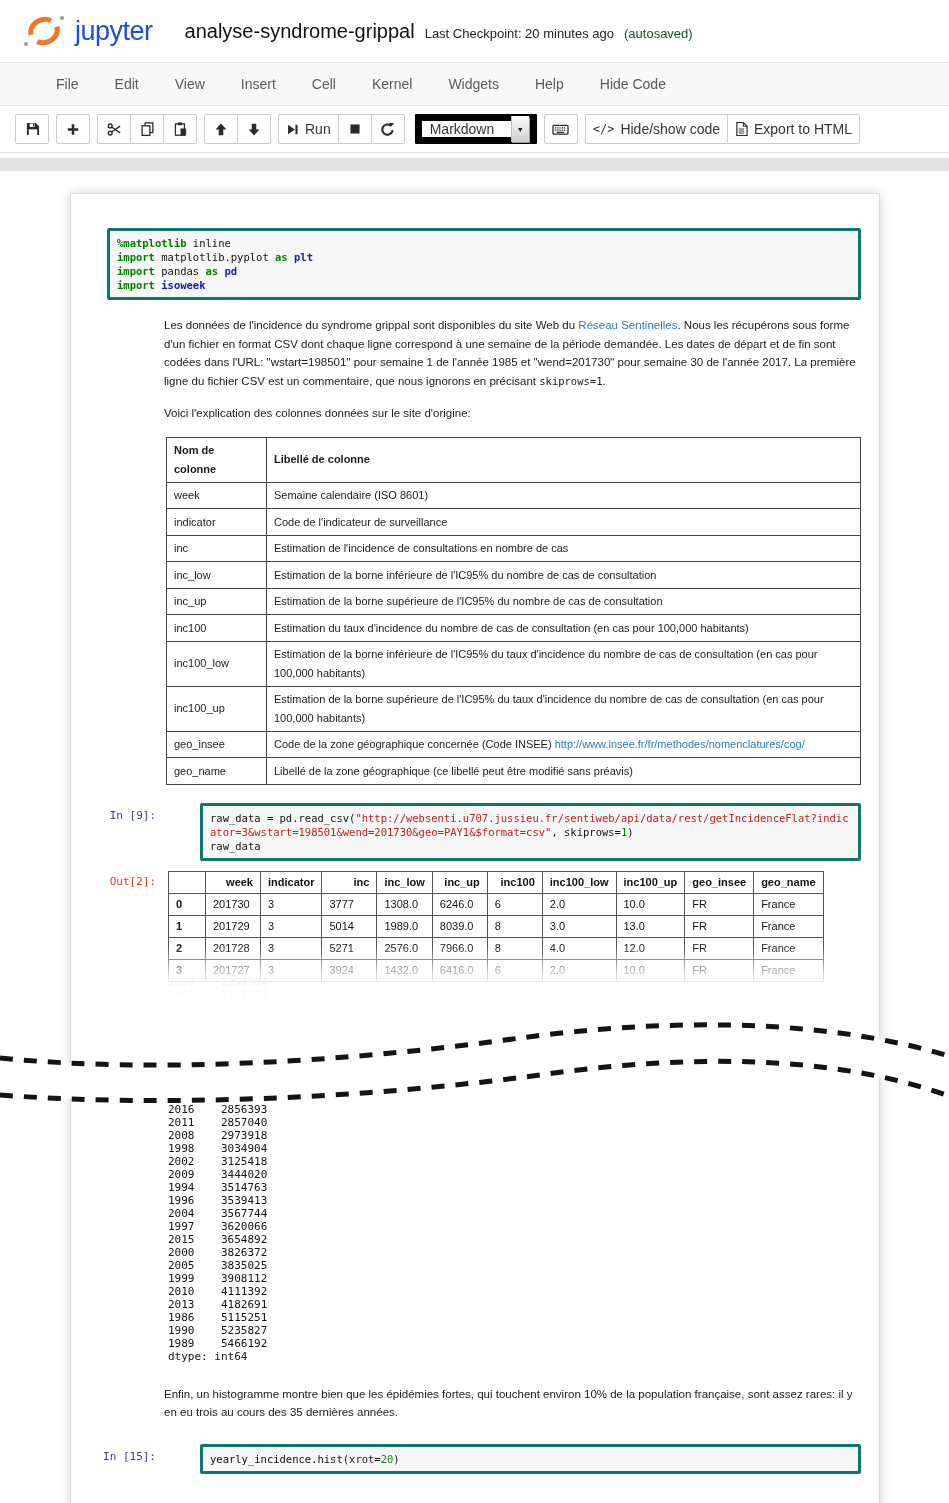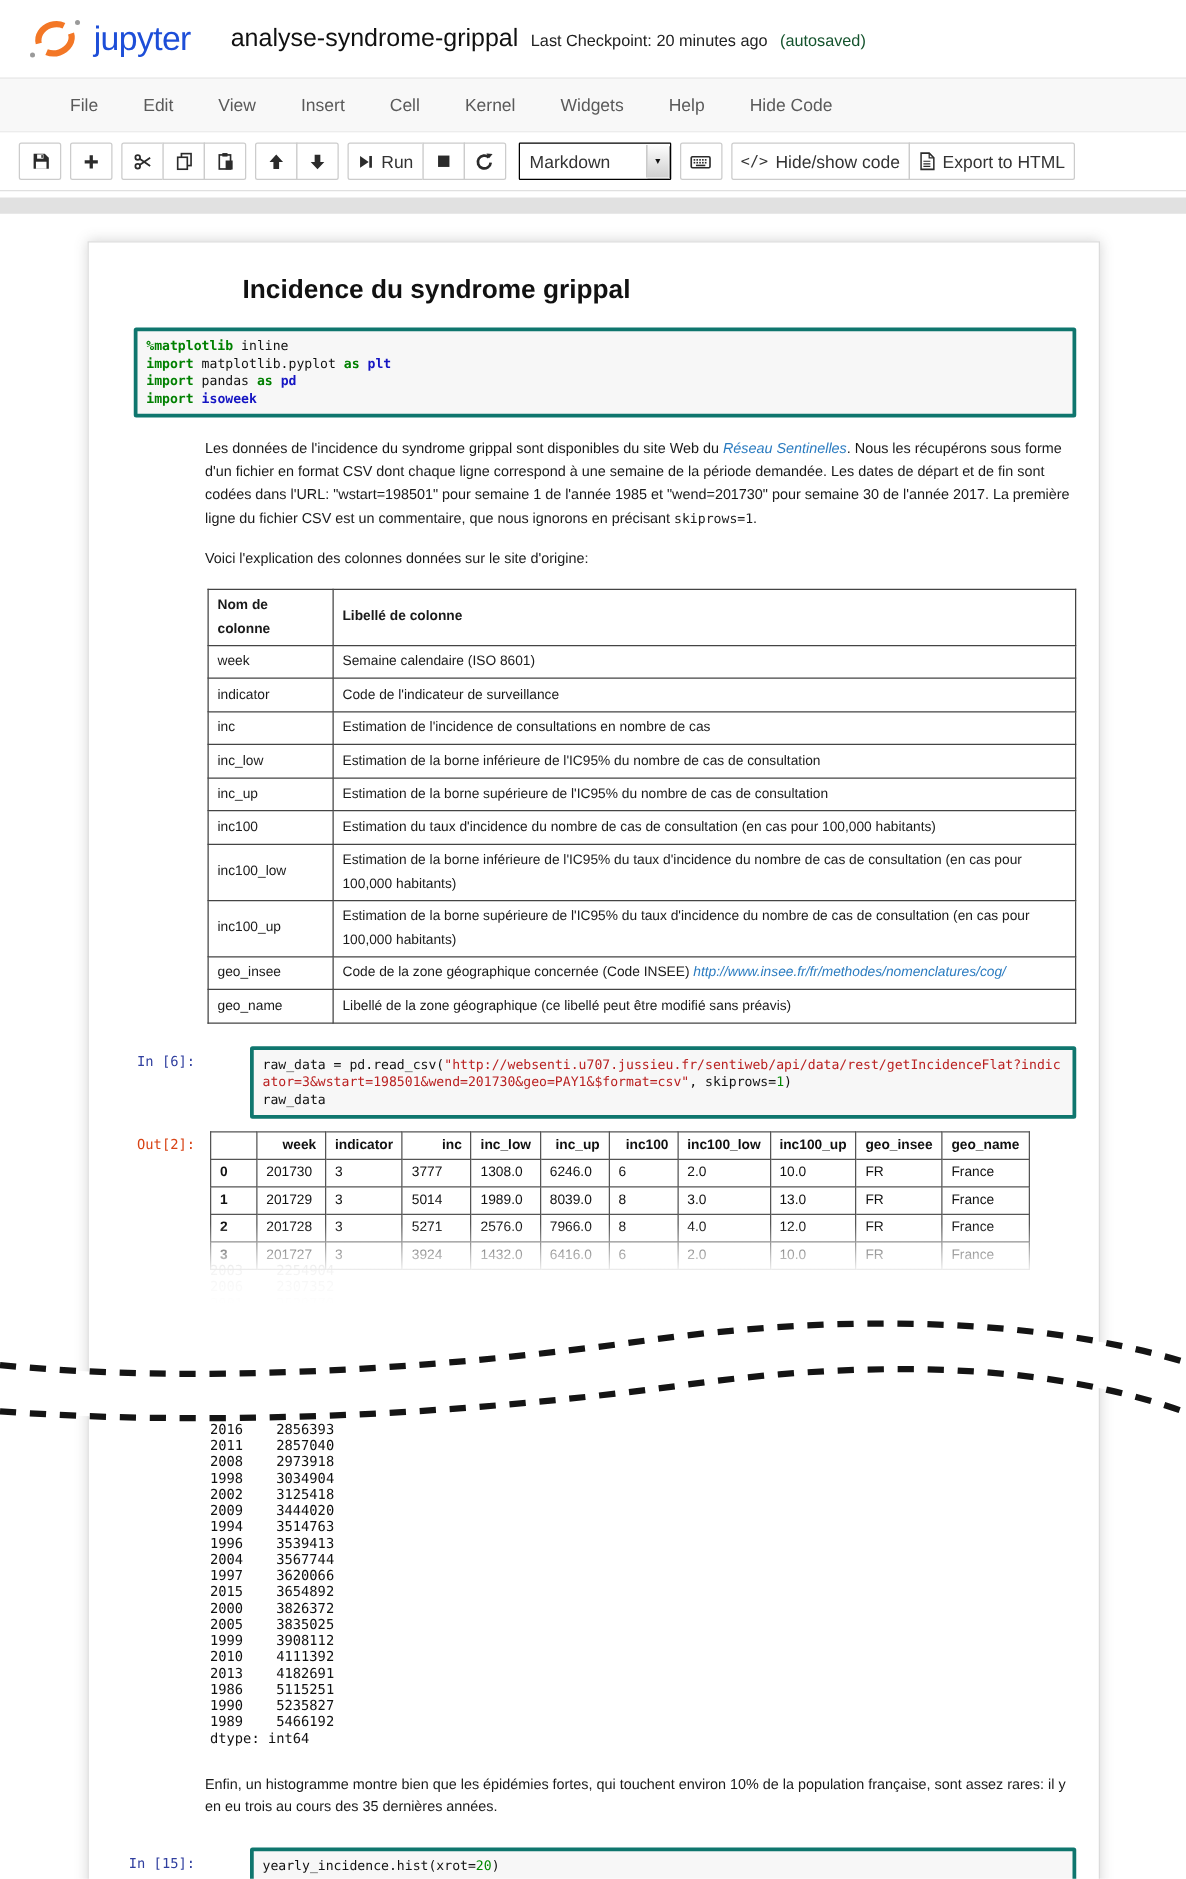--- a/index.html
+++ b/index.html
@@ -27,21 +27,21 @@
   .btn{height:30px;min-width:34px;box-sizing:border-box;border:1px solid #ccc;background:#fff;
     border-radius:2px;display:flex;align-items:center;justify-content:center;cursor:pointer;
     font-size:14px;color:#333;padding:0 7px;}
   .grp .btn + .btn{margin-left:-1px;border-radius:0;}
   .grp .btn:first-child{border-radius:2px 0 0 2px;}
   .grp .btn:last-child{border-radius:0 2px 2px 0;}
   .grp .btn:only-child{border-radius:2px;}
   .btn .lbl{margin-left:6px;}
   .btn svg{display:block;}
   .codeglyph{font-family:"DejaVu Sans Mono",monospace;font-size:12px;color:#333;}
-  .select{height:30px;width:122px;box-sizing:border-box;border:1px solid #000000;border-radius:1px;
+  .select{height:30px;width:122px;box-sizing:border-box;border:7px solid #000000;border-radius:1px;
     margin-left:10px;display:flex;align-items:center;background:#fff;cursor:pointer;position:relative;}
   .select .val{font-size:14px;color:#333;padding-left:8px;flex:1;}
   .select .select-arrow{width:17px;height:26px;margin-right:1px;background:linear-gradient(#fdfdfd,#cfcfcf);
     border-left:1px solid #bbb;box-shadow:1px 1px 0 #9a9a9a;display:flex;align-items:center;justify-content:center;
     font-size:7px;color:#111;}
   .tbsep{height:1px;background:#e0e0e0;}
   .band{height:13px;background:#e1e1e1;margin-top:5px;}
   
   .nb{position:absolute;left:70px;top:193px;width:810px;box-sizing:border-box;
     background:#fff;border:1px solid #dcdcdc;box-shadow:0 0 10px rgba(80,80,80,0.25);
@@ -56,21 +56,21 @@
   .input-area{border:3px solid #0f766e;background:#f7f7f7;border-radius:2px;padding:5px 7px;margin-left:36px;}
   pre.code{margin:0;font-family:"DejaVu Sans Mono",monospace;font-size:10.5px;line-height:14px;
     white-space:pre-wrap;word-break:break-all;color:#111;}
   .tok-kw{color:#008000;font-weight:bold;}
   .tok-magic{color:#008000;font-weight:bold;}
   .tok-var{color:#1515c3;font-weight:bold;}
   .tok-str{color:#BA2121;}
   .tok-num{color:#080;}
   .md{font-size:11.5px;color:#1a1a1a;line-height:18.5px;}
   .md p{margin:8px 0 14px 0;}
-  a.tok-link{color:#2a7bc0;text-decoration:none;cursor:pointer;font-style:italic;}
+  a.tok-link{color:#2a7bc0;text-decoration:none;cursor:pointer;}
   .tok-code{font-family:"DejaVu Sans Mono",monospace;font-size:10.5px;}
   
   table.mdtab{border-collapse:collapse;font-size:11px;color:#1a1a1a;margin:4px 0 10px 2px;}
   table.mdtab th,table.mdtab td{border:1px solid #444;padding:3.5px 7px;text-align:left;}
   table.mdtab th{font-weight:bold;}
   table.mdtab td:first-child,table.mdtab th:first-child{min-width:82px;}
   
   table.df{border-collapse:collapse;font-size:11px;color:#111;margin:2px 0 0 4px;}
   table.df th,table.df td{border:1px solid #555;padding:4.5px 7px;}
   table.df thead th{font-weight:bold;text-align:right;}
@@ -260,23 +260,20 @@
     </div>
   </div>
 </div>
 <div class="tbsep"></div>
 <div class="band"></div>
 
 <main class="nb">
 
   <div class="cell">
     <div class="prompt"></div>
-    <div class="inner">
-        <h1>Incidence du syndrome grippal</h1>
-      </div>
   </div>
 
   <div class="cell">
     <div class="inner">
         <div class="input-area">
           <pre class="code" id="code1"><span class="tok-magic">%matplotlib</span><span> inline</span>
 <span class="tok-kw">import</span><span> matplotlib.pyplot </span><span class="tok-kw">as</span><span> </span><span class="tok-var">plt</span>
 <span class="tok-kw">import</span><span> pandas </span><span class="tok-kw">as</span><span> </span><span class="tok-var">pd</span>
 <span class="tok-kw">import</span><span> </span><span class="tok-var">isoweek</span></pre>
         </div>
@@ -335,21 +332,21 @@
             <tr>
               <td>geo_name</td>
               <td><span>Libellé de la zone géographique (ce libellé peut être modifié sans préavis)</span></td>
             </tr>
           </tbody>
       </table>
     </div>
   </div>
 
   <div class="cell">
-    <div class="prompt in">In [6]:</div>
+    <div class="prompt in">In [9]:</div>
     <div class="inner">
         <div class="input-area">
           <pre class="code" id="code2"><span>raw_data = pd.read_csv(</span><span class="tok-str">"http://websenti.u707.jussieu.fr/sentiweb/api/data/rest/getIncidenceFlat?indicator=3&amp;wstart=198501&amp;wend=201730&amp;geo=PAY1&amp;$format=csv"</span><span>, skiprows=</span><span class="tok-num">1</span><span>)</span>
 <span>raw_data</span></pre>
         </div>
       </div>
   </div>
 
   <div class="cell">
     <div class="prompt out">Out[2]:</div>

